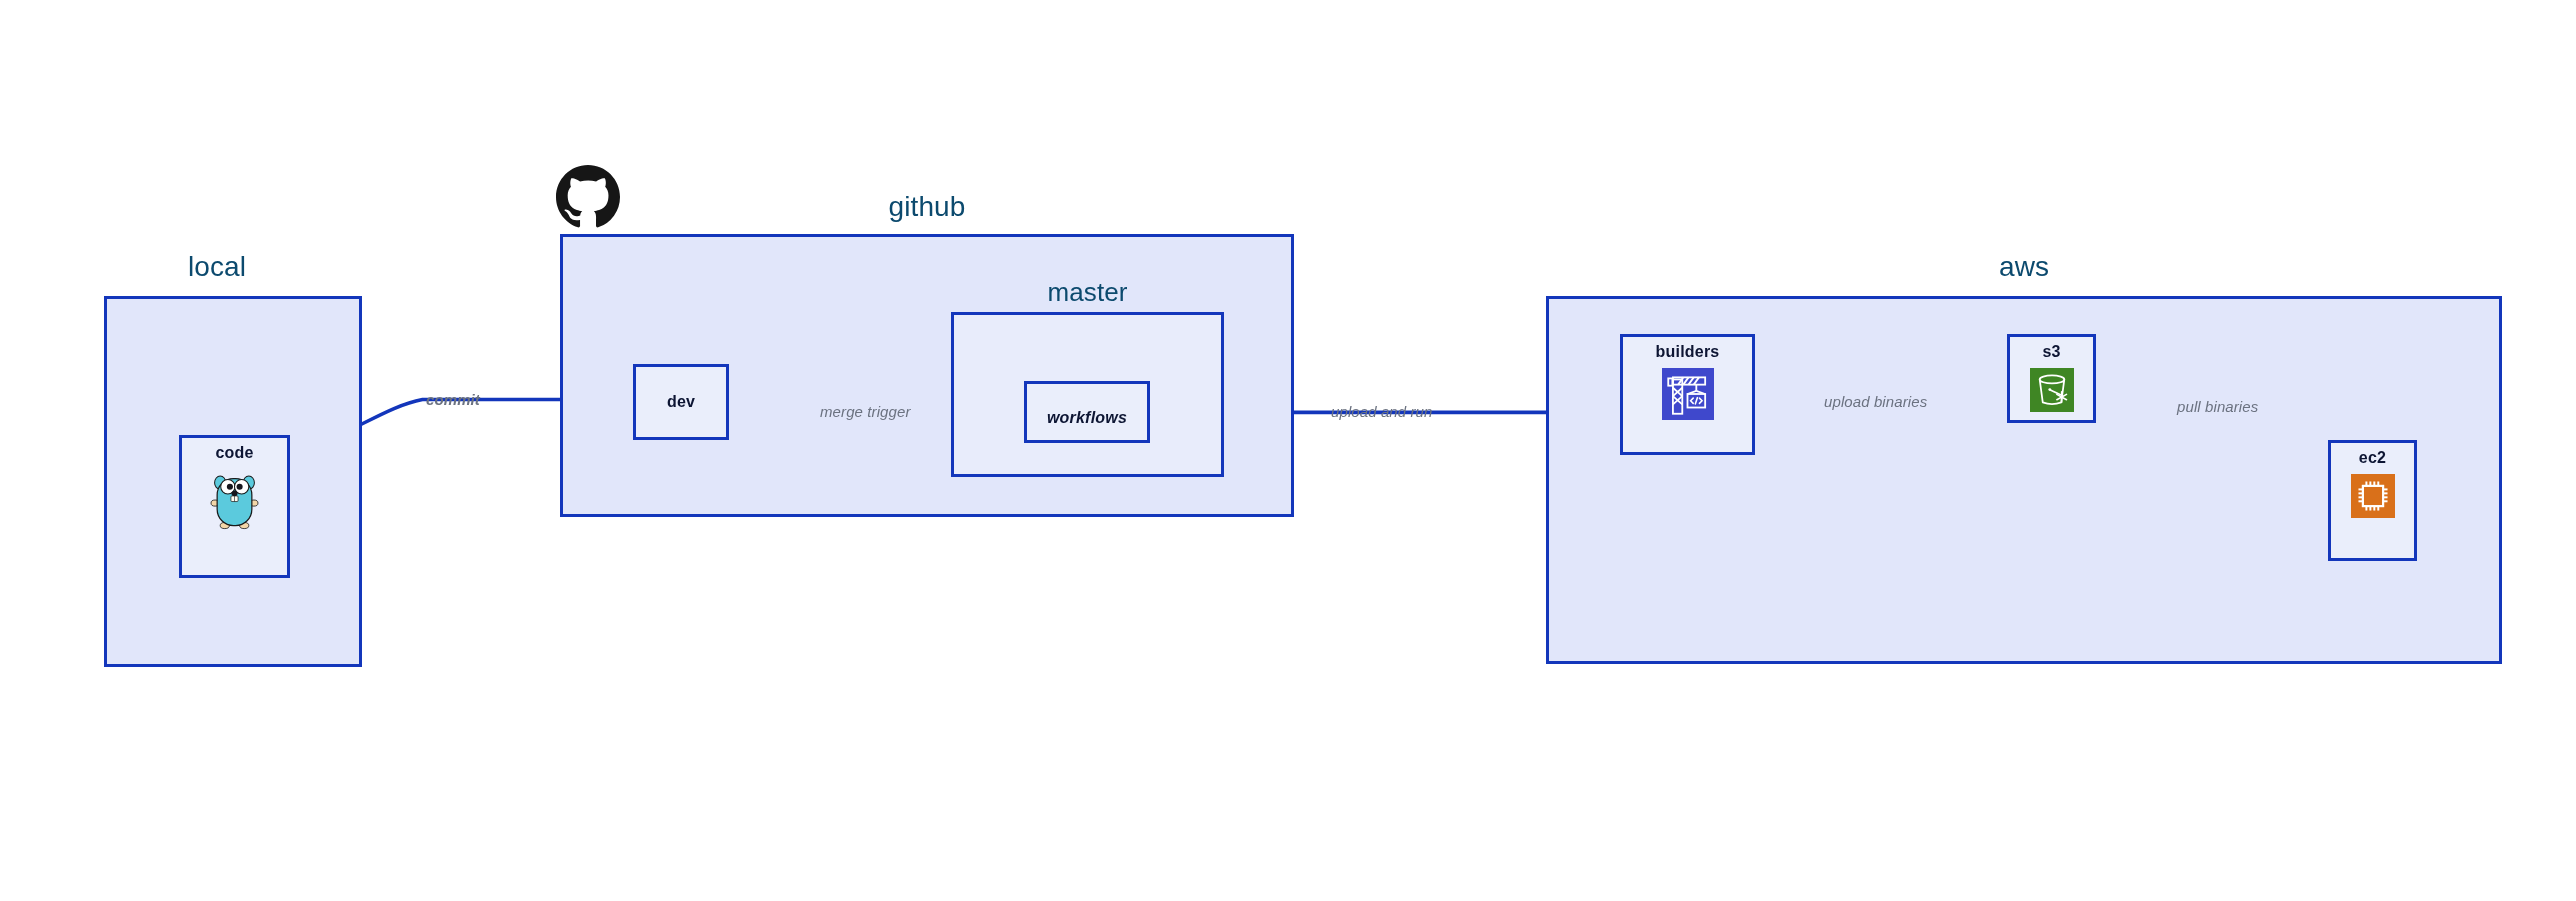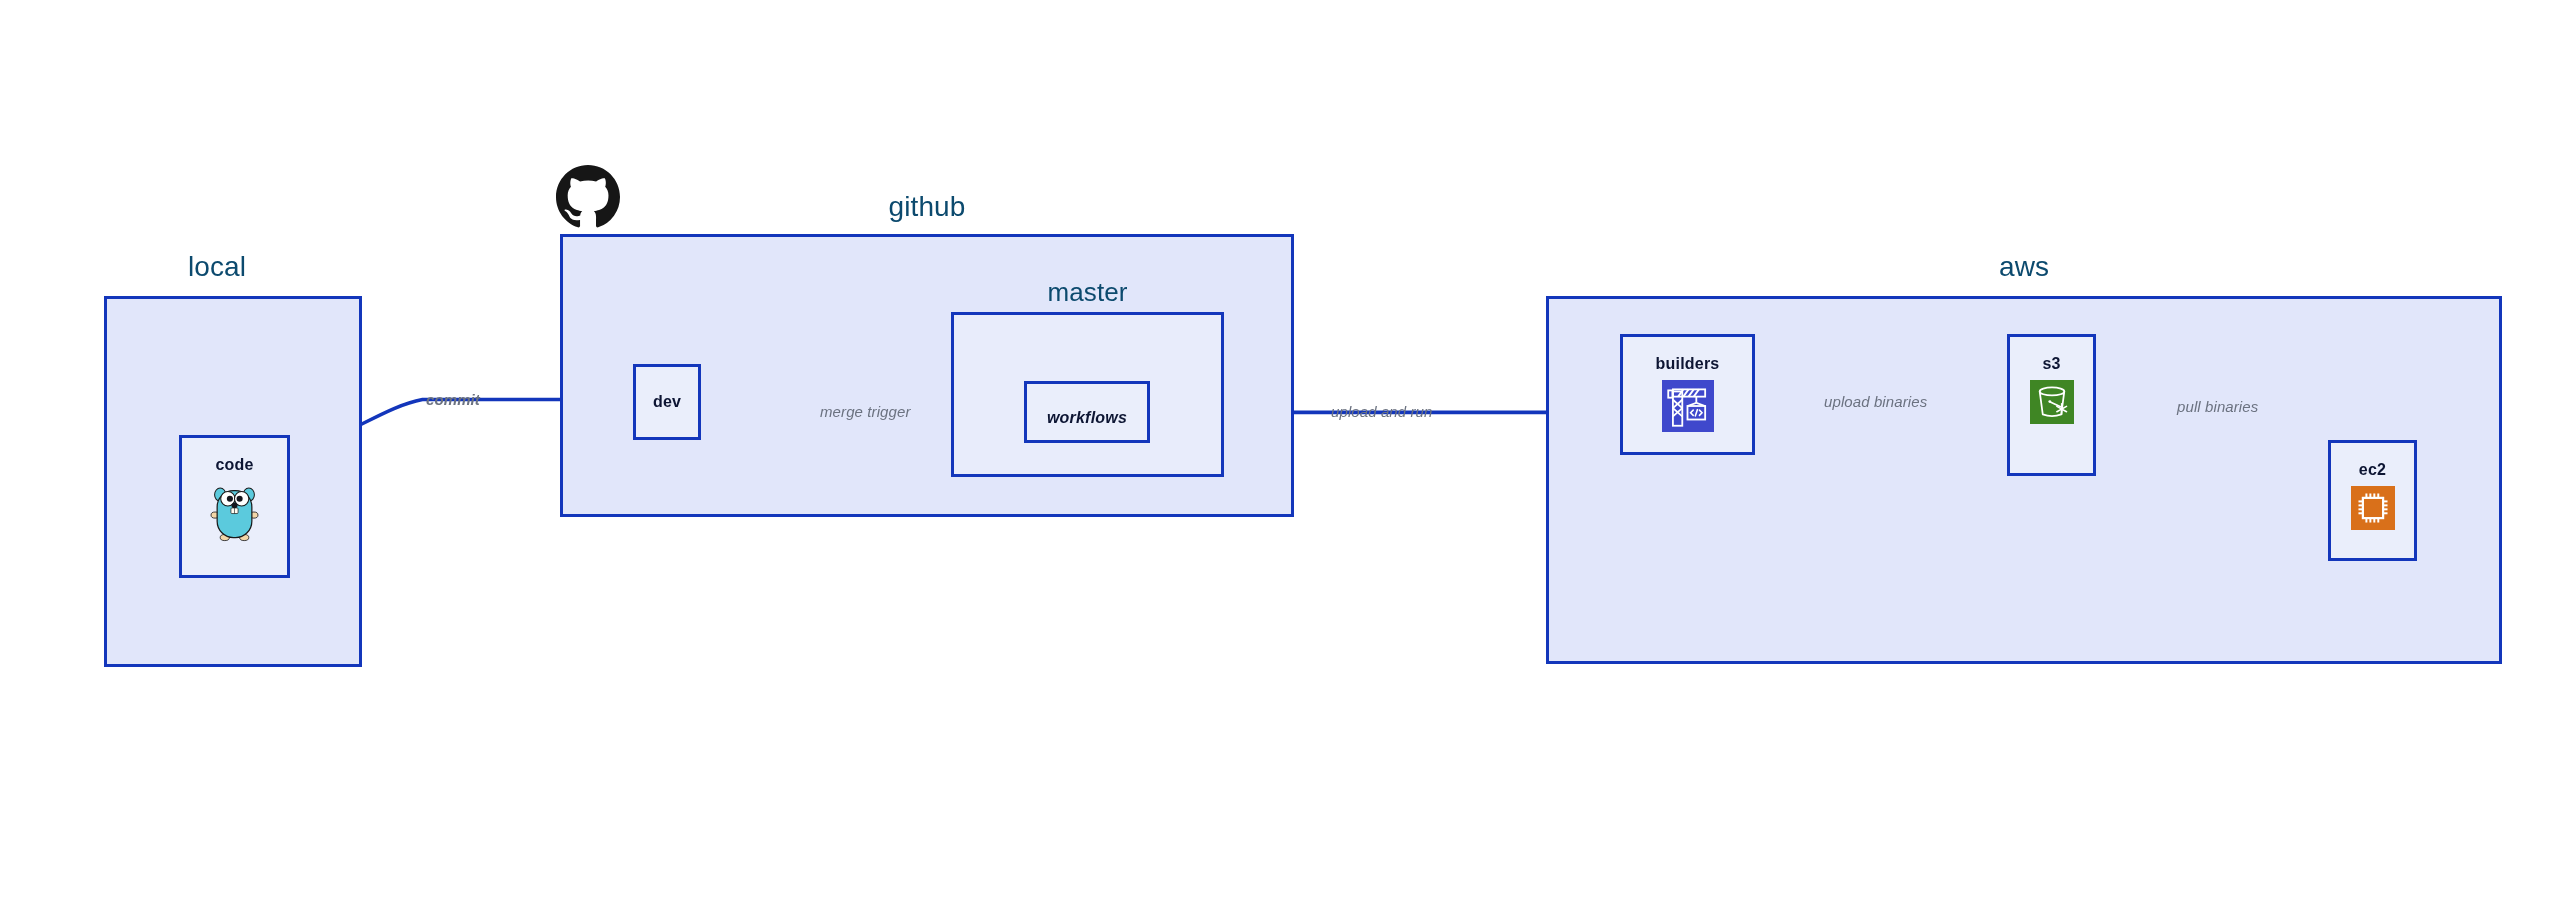--- a/index.html
+++ b/index.html
@@ -50,21 +50,21 @@
     border: 3.6px solid #1336bb;
     box-sizing: border-box;
     display: flex;
     flex-direction: column;
     align-items: center;
   }
   .node-label {
     color: #0d1533;
     font-size: 16px;
     font-weight: 700;
-    margin-top: 18px;
+    margin-top: 6px;
     white-space: nowrap;
     letter-spacing: 0.2px;
   }
   .node-icon {
     margin-top: 7.2px;
     line-height: 0;
   }
 
   
   .edge-label {
@@ -184,21 +184,21 @@
                3.07-1.87 3.75-3.65 3.95.29.25.54.73.54 1.48 0 1.07-.01 1.93-.01 2.2 0 .21.15.46.55.38A8.013
                8.013 0 0 0 16 8c0-4.42-3.58-8-8-8z"></path>
     </svg>
   </div>
 
   <div class="group-label" style="left:560px; top:191px; width:734px;">github</div>
 
   <div class="group" style="left:560px; top:234px; width:734px; height:283px;">
   </div>
 
-  <div class="node" style="left:633px; top:364px; width:68px; height:76px; justify-content:center;">
+  <div class="node" style="left:633px; top:364px; width:96px; height:76px; justify-content:center;">
     <span class="node-label" style="margin-top:0;">dev</span>
   </div>
 
   <div class="group-label" style="left:951px; top:277px; width:273px; font-size:26px;">master</div>
 
   <div class="subgroup" style="left:951px; top:312px; width:273px; height:165px;">
   </div>
 
   <div class="node" style="left:1024px; top:381px; width:126px; height:62px; justify-content:center;">
     <span class="node-label" style="margin-top:12px;font-style:italic;">workflows</span>
@@ -238,21 +238,21 @@
         </g>
         <g stroke="#ffffff" stroke-width="3" fill="none" stroke-linecap="round">
           <polyline points="60,58 55,63 60,68"></polyline>
           <polyline points="72,58 77,63 72,68"></polyline>
           <line x1="68" y1="57" x2="64" y2="69"></line>
         </g>
       </svg>
     </span>
   </div>
 
-  <div class="node" style="left:2007px; top:334px; width:89px; height:142px;text-align:right;">
+  <div class="node" style="left:2007px; top:334px; width:89px; height:89px;text-align:right;">
     <span class="node-label">s3</span>
     <span class="node-icon">
       <svg width="44" height="44" viewBox="0 0 100 100">
         <rect x="0" y="0" width="100" height="100" fill="#3f8624"></rect>
         <g stroke="#ffffff" stroke-width="4" fill="none" stroke-linejoin="round">
           <path d="M22 26 L29 78 Q50 86 71 78 L78 26"></path>
           <ellipse cx="50" cy="26" rx="28" ry="9"></ellipse>
           <line x1="46" y1="50" x2="72" y2="62"></line>
           <circle cx="45" cy="49" r="3.2" fill="#ffffff" stroke="none"></circle>
         </g>

